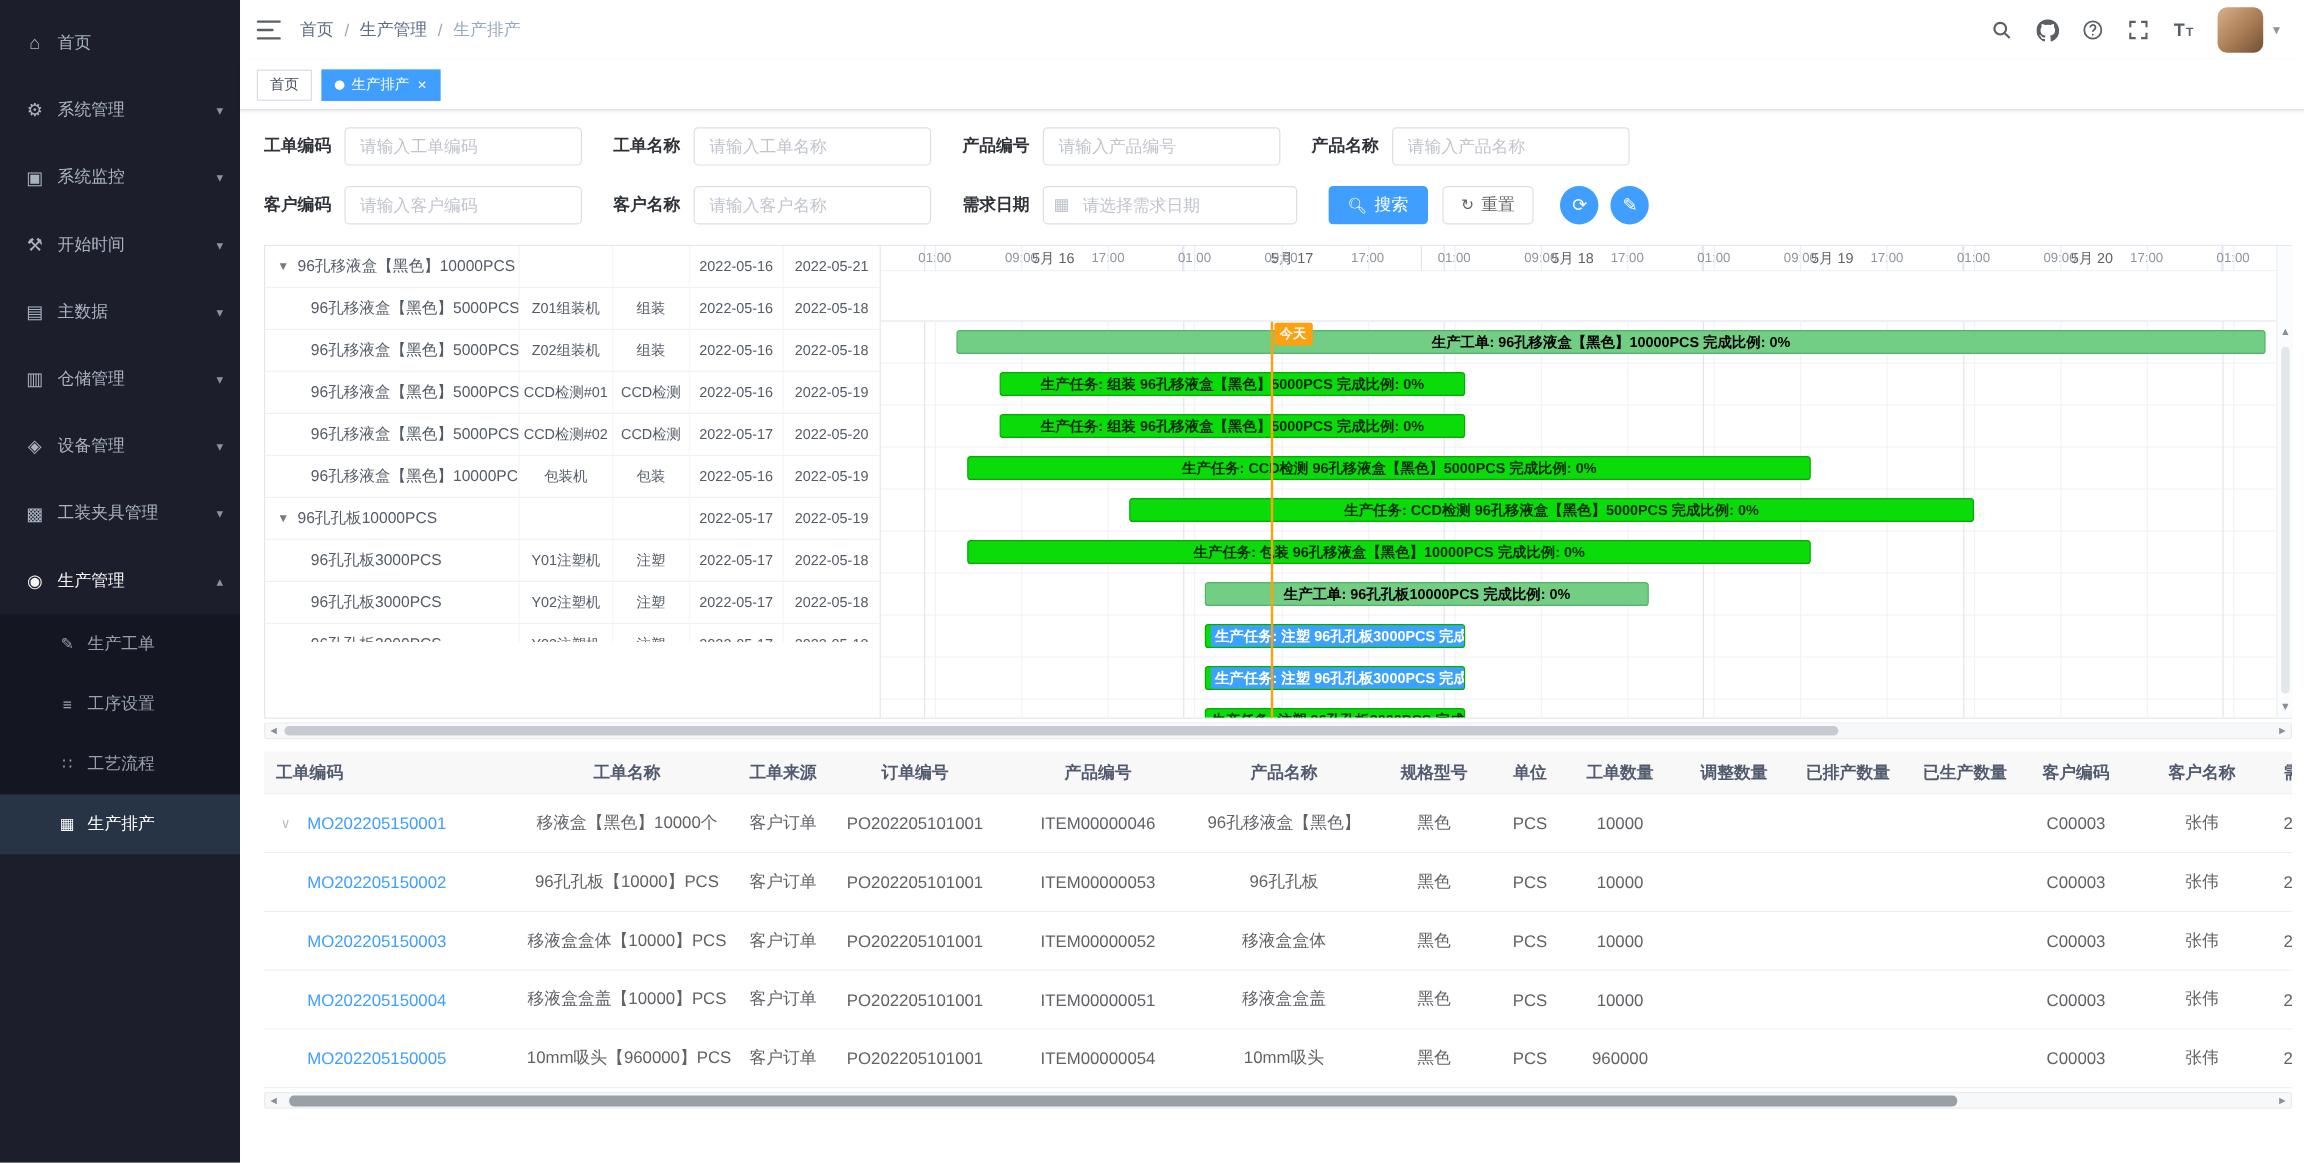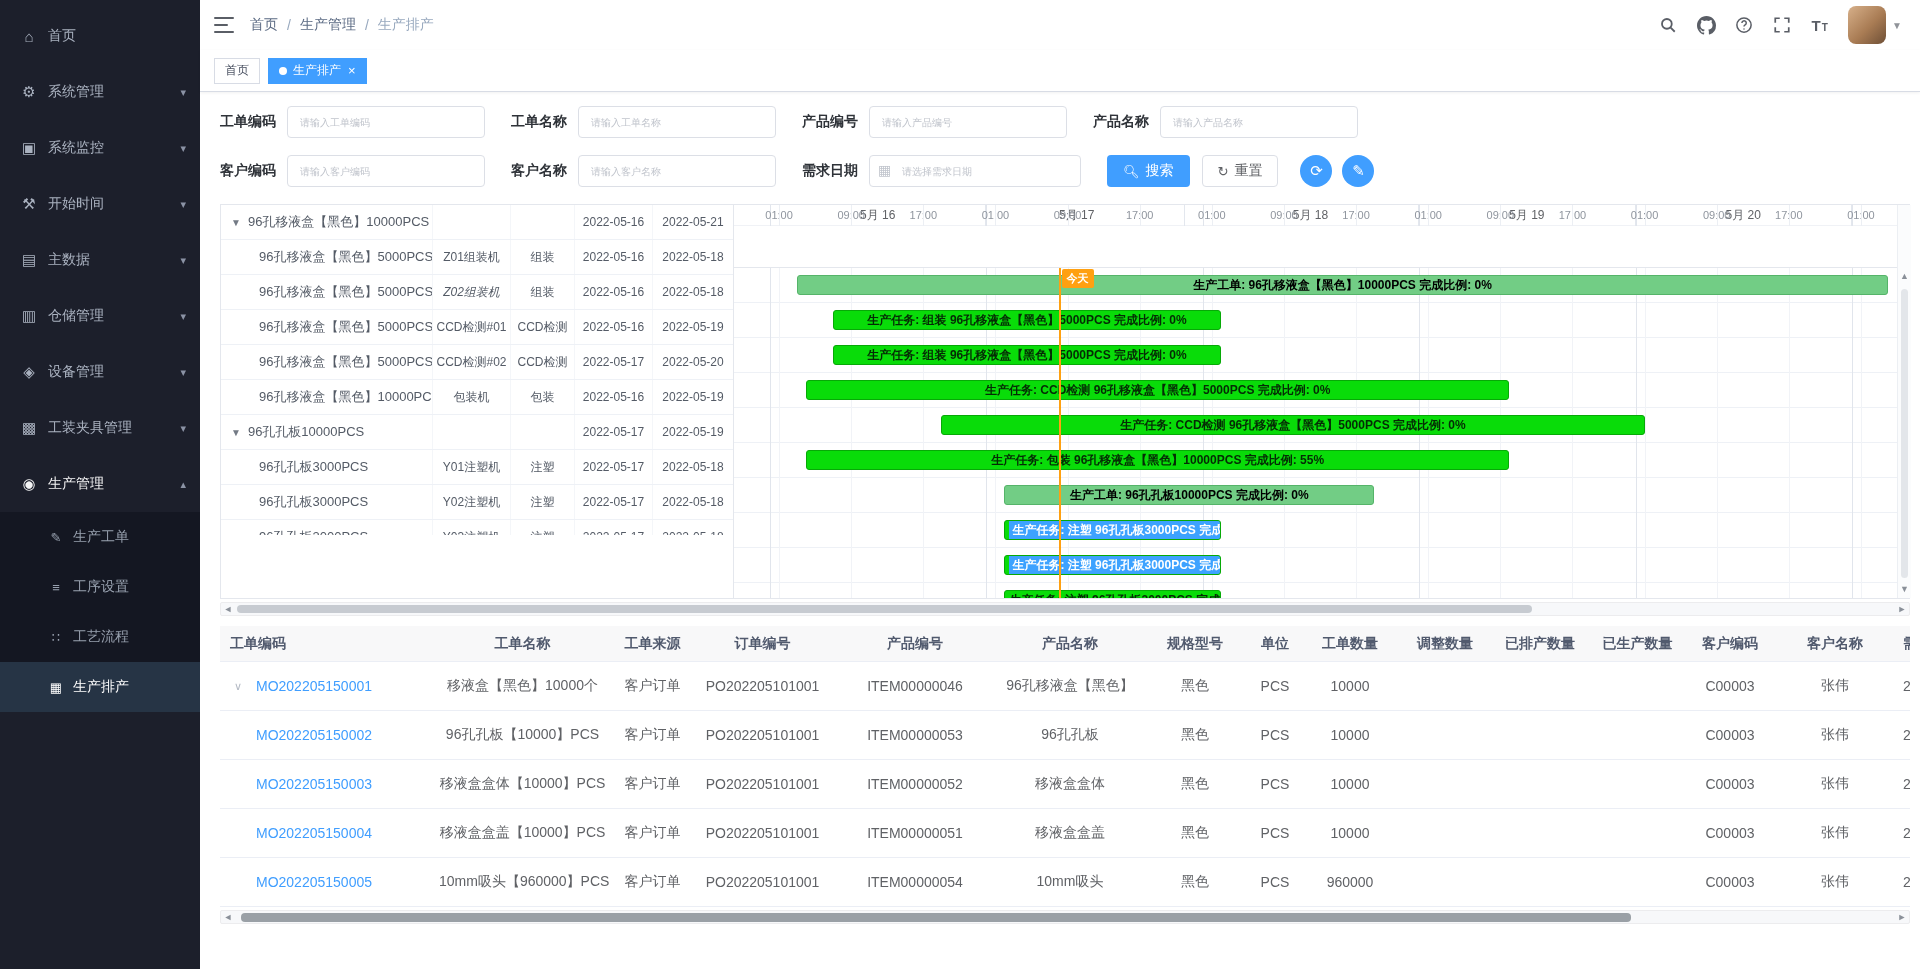--- a/index.html
+++ b/index.html
@@ -54,21 +54,21 @@
 
   
   .content{flex:1;padding:14px 10px 0 20px;overflow:hidden}
 
   
   .f-row{display:flex;align-items:center;margin-bottom:17px}
   .f-fields{display:flex;align-items:center}
   .f-item{display:flex;align-items:center;margin-right:26px}
   .f-label{font-size:14px;font-weight:700;color:#2f3339;margin-right:11px;white-space:nowrap}
   .f-input-wrap{position:relative}
-  .f-input{width:198px;height:32px;border:1px solid #dcdfe6;border-radius:4px;padding:0 12px;font-size:10px;color:#606266;outline:none;font-family:inherit}
+  .f-input{width:198px;height:32px;border:1px solid #dcdfe6;border-radius:4px;padding:0 12px;font-size:14px;color:#606266;outline:none;font-family:inherit}
   .f-input::placeholder{color:#c0c4cc}
   .f-input-wrap.date .f-input{width:212px;padding-left:32px}
   .cal-icon{position:absolute;left:9px;top:7px;font-size:14px;color:#c0c4cc}
   .btn{height:32px;border-radius:4px;font-size:14px;display:inline-flex;align-items:center;gap:6px;padding:0 15px;
     border:1px solid transparent;cursor:pointer;font-family:inherit;margin-right:12px}
   .btn.primary{background:#409eff;color:#fff}
   .btn.plain{background:#fff;border-color:#dcdfe6;color:#606266}
   .btn .bi{font-size:13px}
   .circle-btn{width:32px;height:32px;border-radius:50%;background:#409eff;color:#fff;border:none;display:inline-flex;
     align-items:center;justify-content:center;font-size:15px;cursor:pointer;margin-left:10px}
@@ -343,21 +343,21 @@
                 </div>
                 <div class="gl-cell mid" style="width: 78px;">Z01组装机</div>
                 <div class="gl-cell mid" style="width: 64px;">组装</div>
                 <div class="gl-cell mid" style="width: 78px;">2022-05-16</div>
                 <div class="gl-cell mid" style="width: 81px;">2022-05-18</div>
               </div>
               <div class="gl-row">
                 <div class="gl-cell task lv1" style="width: 212px;">
                   <span class="task-text">96孔移液盒【黑色】5000PCS</span>
                 </div>
-                <div class="gl-cell mid" style="width: 78px; font-style: italic;">Z02组装机</div>
+                <div class="gl-cell mid" style="width: 78px;">Z02组装机</div>
                 <div class="gl-cell mid" style="width: 64px;">组装</div>
                 <div class="gl-cell mid" style="width: 78px;">2022-05-16</div>
                 <div class="gl-cell mid" style="width: 81px;">2022-05-18</div>
               </div>
               <div class="gl-row">
                 <div class="gl-cell task lv1" style="width: 212px;">
                   <span class="task-text">96孔移液盒【黑色】5000PCS</span>
                 </div>
                 <div class="gl-cell mid" style="width: 78px;">CCD检测#01</div>
                 <div class="gl-cell mid" style="width: 64px;">CCD检测</div>
@@ -492,21 +492,21 @@
               <div class="vline" style="left: 910.566px;"></div>
               <div class="vline" style="left: 982.69px;"></div>
               <div class="vline" style="left: 1054.81px;"></div>
               <div class="vline day" style="left: 1117.92px;"></div>
               <div class="vline" style="left: 1126.94px;"></div>
               <div class="bar project" style="left: 63.1085px; width: 1090.88px; top: 7px;"><span class="lbl">生产工单: 96孔移液盒【黑色】10000PCS 完成比例: 0%</span></div>
               <div class="bar task" style="left: 99.1705px; width: 387.667px; top: 42px;"><span class="lbl">生产任务: 组装 96孔移液盒【黑色】5000PCS 完成比例: 0%</span></div>
               <div class="bar task" style="left: 99.1705px; width: 387.667px; top: 77px;"><span class="lbl">生产任务: 组装 96孔移液盒【黑色】5000PCS 完成比例: 0%</span></div>
               <div class="bar task" style="left: 72.124px; width: 703.209px; top: 112px;"><span class="lbl">生产任务: CCD检测 96孔移液盒【黑色】5000PCS 完成比例: 0%</span></div>
               <div class="bar task" style="left: 207.357px; width: 703.209px; top: 147px;"><span class="lbl">生产任务: CCD检测 96孔移液盒【黑色】5000PCS 完成比例: 0%</span></div>
-              <div class="bar task" style="left: 72.124px; width: 703.209px; top: 182px;"><span class="lbl">生产任务: 包装 96孔移液盒【黑色】10000PCS 完成比例: 55%</span></div>
+              <div class="bar task" style="left: 72.124px; width: 703.209px; top: 182px;"><span class="lbl">生产任务: 包装 96孔移液盒【黑色】10000PCS 完成比例: 0%</span></div>
               <div class="bar project" style="left: 270.465px; width: 369.636px; top: 217px;"><span class="lbl">生产工单: 96孔孔板10000PCS 完成比例: 0%</span></div>
               <div class="bar task" style="left: 270.465px; width: 216.372px; top: 252px;"><span class="lbl selected">生产任务: 注塑 96孔孔板3000PCS 完成比例: 0%</span></div>
               <div class="bar task" style="left: 270.465px; width: 216.372px; top: 287px;"><span class="lbl selected">生产任务: 注塑 96孔孔板3000PCS 完成比例: 0%</span></div>
               <div class="bar task" style="left: 270.465px; width: 216.372px; top: 322px;"><span class="lbl">生产任务: 注塑 96孔孔板3000PCS 完成比例: 0%</span></div>
               <div class="today-line" style="left: 324.558px;"></div>
               <div class="today-flag" style="left: 327.558px;">今天</div>
             </div>
         </div>
         <div class="gantt-vscroll">
           <span class="vs-arrow vs-up">▲</span>

